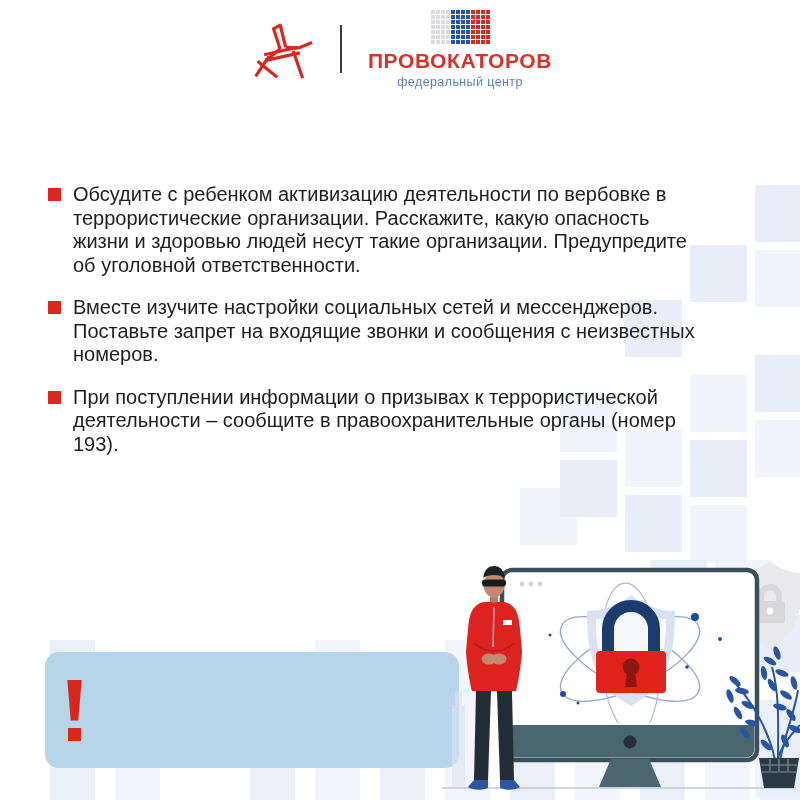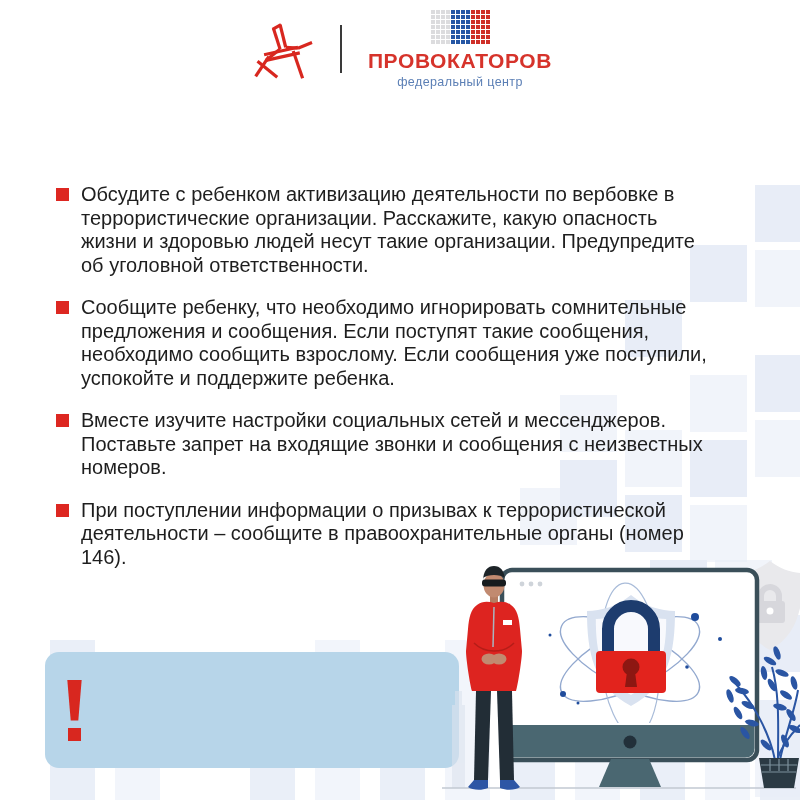--- a/index.html
+++ b/index.html
@@ -22,21 +22,21 @@
   .dot-grid{display:grid;grid-template-columns:repeat(12,4px);grid-auto-rows:4px;gap:1px;margin-bottom:5px;}
   .brand-name{font-size:21px;font-weight:bold;color:#d6332b;letter-spacing:.6px;}
   .brand-sub{font-size:12.5px;color:#5b7fb5;margin-top:2px;letter-spacing:.4px;}
 
   
   .banner{position:absolute;top:100px;left:0;width:800px;height:65px;background:#d7342c;
           display:flex;align-items:center;justify-content:center;z-index:2;}
   .banner h1{margin:0;color:#ffffff;font-size:25px;font-weight:bold;letter-spacing:.3px;white-space:nowrap;}
 
   
-  .tips{position:absolute;top:183px;left:56px;width:662px;margin:0;padding:0;list-style:none;z-index:2;}
+  .tips{position:absolute;top:183px;left:48px;width:662px;margin:0;padding:0;list-style:none;z-index:2;}
   .tips li{display:flex;gap:12px;margin-bottom:19px;font-size:20px;line-height:23.5px;color:#1e1e1e;}
   .bullet{flex:0 0 13px;width:13px;height:13px;background:#dd2721;margin-top:5px;}
 
   
   .note{position:absolute;left:45px;top:652px;width:414px;height:116px;background:#b7d5e9;
         border-radius:14px;display:flex;align-items:center;box-sizing:border-box;
         padding:0 12px 0 20px;z-index:2;}
   .excl{display:flex;flex-direction:column;align-items:center;margin-right:16px;flex:0 0 auto;}
   .excl-bar{width:19px;height:41px;background:#d8271f;clip-path:polygon(12% 0,88% 0,70% 100%,30% 100%);}
   .excl-dot{width:13px;height:13px;background:#d8271f;margin-top:7px;}
@@ -193,29 +193,25 @@
   </div>
 
 
   <ul class="tips">
     <li>
       <span class="bullet"></span>
       <span>Обсудите с ребенком активизацию деятельности по вербовке в террористические организации. Расскажите, какую опасность жизни и здоровью людей несут такие организации. Предупредите об уголовной ответственности.</span>
     </li>
     <li>
       <span class="bullet"></span>
-      <span>Сообщите ребенку, что необходимо игнорировать сомнительные предложения и сообщения. Если поступят такие сообщения, необходимо сообщить взрослому. Если сообщения уже поступили, успокойте и поддержите ребенка.</span>
-    </li>
-    <li>
-      <span class="bullet"></span>
       <span>Вместе изучите настройки социальных сетей и мессенджеров. Поставьте запрет на входящие звонки и сообщения с неизвестных номеров.</span>
     </li>
     <li>
       <span class="bullet"></span>
-      <span>При поступлении информации о призывах к террористической деятельности – сообщите в правоохранительные органы (номер 146).</span>
+      <span>При поступлении информации о призывах к террористической деятельности – сообщите в правоохранительные органы (номер 193).</span>
     </li>
   </ul>
 
   <div class="note">
     <div class="excl">
       <div class="excl-bar"></div>
       <div class="excl-dot"></div>
     </div>
   </div>
 

